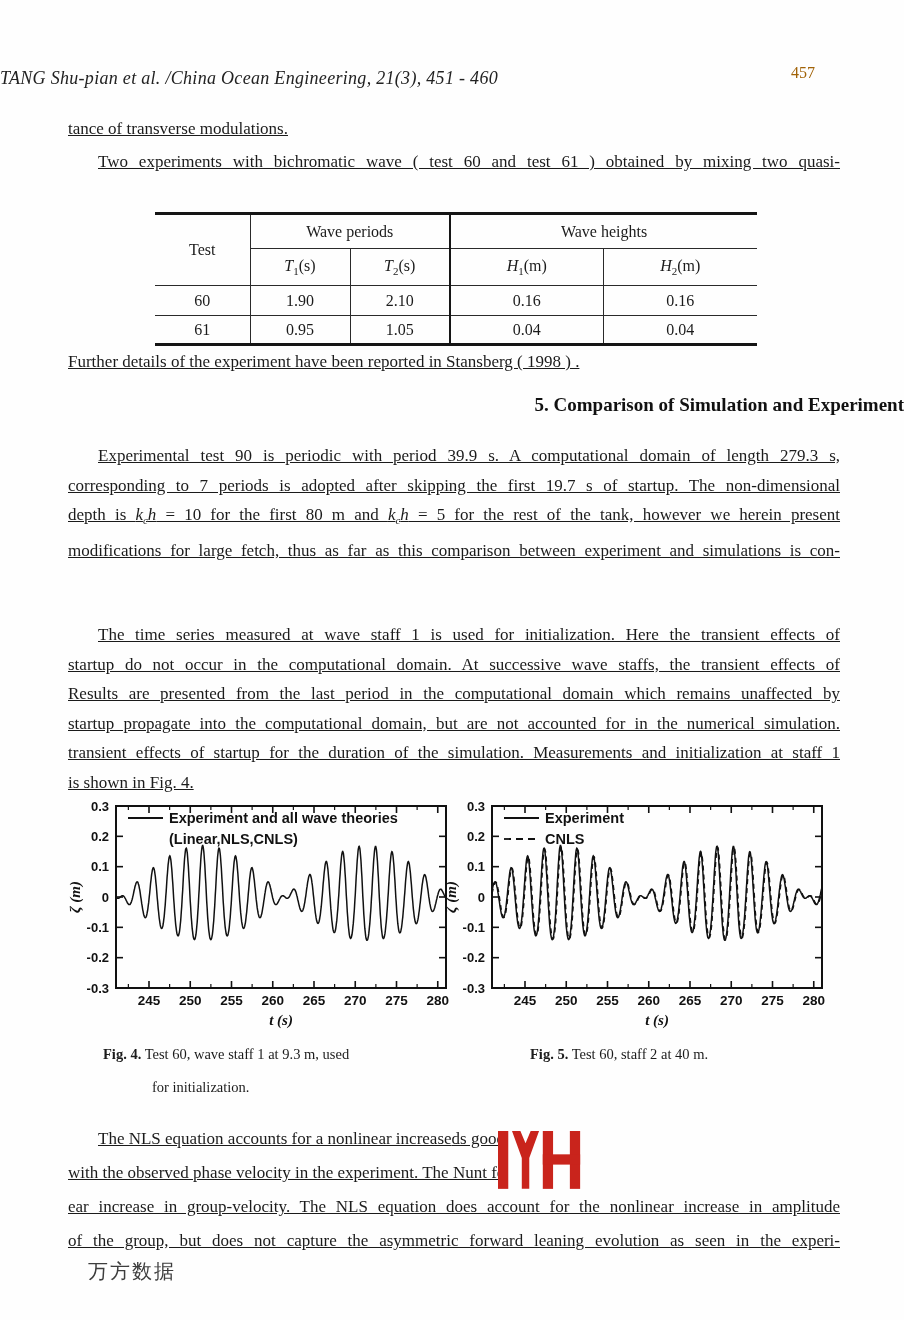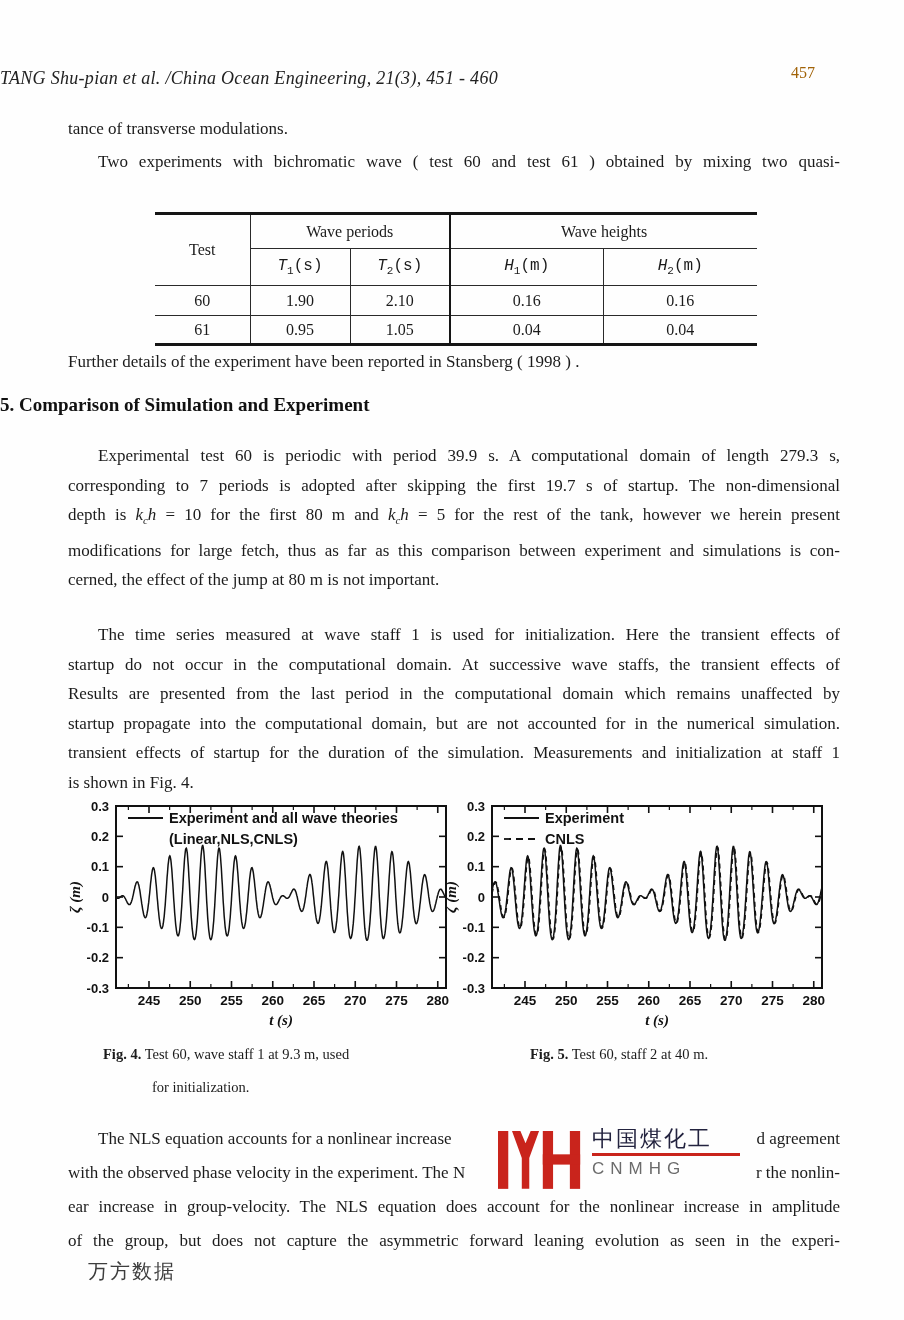--- a/index.html
+++ b/index.html
@@ -9,54 +9,54 @@
   }
   .abs{position:absolute;}
   
   .running-title{
     top:68px;left:0;width:904px;text-align:left;
     font-style:italic;font-size:18px;letter-spacing:.3px;color:#222;
   }
   .page-number{top:64px;left:791px;font-size:16px;color:#a16207;}
   
   .block{left:68px;width:772px;}
-  .bline{font-size:17px;line-height:29.5px;white-space:normal;}
+  .bline{font-size:17px;line-height:29.5px;white-space:normal;text-decoration:underline;}
   .just{text-align:justify;text-align-last:justify;}
   .left{text-align:left;}
   .indent{padding-left:30px;}
   .lh33 .bline{line-height:33px;}
   .lh34 .bline{line-height:34px;}
   sub{font-size:11px;}
   
   .section-heading{
-    top:394px;left:0;width:904px;text-align:left;
+    top:394px;left:0;width:904px;text-align:right;
     font-weight:bold;font-size:19px;color:#111;
   }
   
   .spec-table{
     top:212px;left:155px;width:602px;
     border-collapse:collapse;table-layout:fixed;
     font-size:16px;color:#1b1b1b;
   }
   .spec-table{border-top:3px solid #151515;border-bottom:3px solid #151515;}
   .spec-table td{text-align:center;vertical-align:middle;padding:0;}
   .r1 td{height:33px;}
-  .r2 td{height:36px;font-family:Liberation Mono, monospace;}
+  .r2 td{height:36px;}
   .r3 td{height:29px;}
   .r4 td{height:27px;}
   .v1{border-right:1px solid #2a2a2a;}
   .v2{border-right:2.5px solid #151515;}
   .hb{border-bottom:1px solid #2a2a2a;}
   
   .fig-svg{top:800px;}
   
   .caption{font-size:14.5px;color:#1b1b1b;line-height:33px;}
   .cap-label{font-weight:bold;}
   
-  .fsplit{display:flex;justify-content:space-between;}
+  .fsplit{display:flex;justify-content:flex-start;}
   
   .watermark{
     top:1119px;left:498px;width:258px;height:76px;background:#fefefe;
     display:flex;align-items:flex-start;z-index:5;
   }
   .wm-logo{margin-top:10px;}
   .wm-text{margin-left:10px;margin-top:8px;}
   .wm-cn{font-size:22px;letter-spacing:2px;color:var(--wm-cn,#23233f);
          font-family:"Liberation Sans",sans-serif;line-height:24px;}
   .wm-line{height:3px;width:148px;background:var(--wm-red,#c9241c);margin-top:2px;}
@@ -117,25 +117,24 @@
 </tbody>
   </table>
 
 <div class="abs block lh33" style="top:345px;">
   <div class="bline left">Further details of the experiment have been reported in Stansberg ( 1998 ) .</div>
 </div>
 
 <div class="abs section-heading">5. Comparison of Simulation and Experiment</div>
 
 <div class="abs block" style="top:441px;">
-  <div class="bline just indent">Experimental test 60 is periodic with period 39.9 s. A computational domain of length 279.3 s,</div>
+  <div class="bline just indent">Experimental test 90 is periodic with period 39.9 s. A computational domain of length 279.3 s,</div>
   <div class="bline just">corresponding to 7 periods is adopted after skipping the first 19.7 s of startup. The non-dimensional</div>
   <div class="bline just">depth is <i>k</i><sub><i>c</i></sub><i>h</i> = 10 for the first 80 m and <i>k</i><sub><i>c</i></sub><i>h</i> = 5 for the rest of the tank, however we herein present</div>
   <div class="bline just">modifications for large fetch, thus as far as this comparison between experiment and simulations is con-</div>
-  <div class="bline left">cerned, the effect of the jump at 80 m is not important.</div>
 </div>
 
 <div class="abs block" style="top:620px;">
   <div class="bline just indent">The time series measured at wave staff 1 is used for initialization. Here the transient effects of</div>
   <div class="bline just">startup do not occur in the computational domain. At successive wave staffs, the transient effects of</div>
   <div class="bline just">Results are presented from the last period in the computational domain which remains unaffected by</div>
   <div class="bline just">startup propagate into the computational domain, but are not accounted for in the numerical simulation.</div>
   <div class="bline just">transient effects of startup for the duration of the simulation. Measurements and initialization at staff 1</div>
   <div class="bline left">is shown in Fig. 4.</div>
 </div>
@@ -312,20 +311,15 @@
 <div class="abs watermark">
   <svg class="wm-logo" width="84" height="60" viewBox="0 0 90 64">
     <g fill="#c9241c">
       <rect x="0" y="2" width="11" height="62"></rect>
       <path d="M15 2 L24 2 L29.5 15 L35 2 L44 2 L33.5 31 L33.5 64 L25.5 64 L25.5 31 Z"></path>
       <rect x="48" y="2" width="11" height="62"></rect>
       <rect x="77" y="2" width="11" height="62"></rect>
       <rect x="48" y="27" width="40" height="11"></rect>
     </g>
   </svg>
-  <div class="wm-text">
-    <div class="wm-cn">中国煤化工</div>
-    <div class="wm-line"></div>
-    <div class="wm-latin">CNMHG</div>
-  </div>
 </div>
 
 <div class="abs wanfang">万方数据</div>
 
 </body></html>

